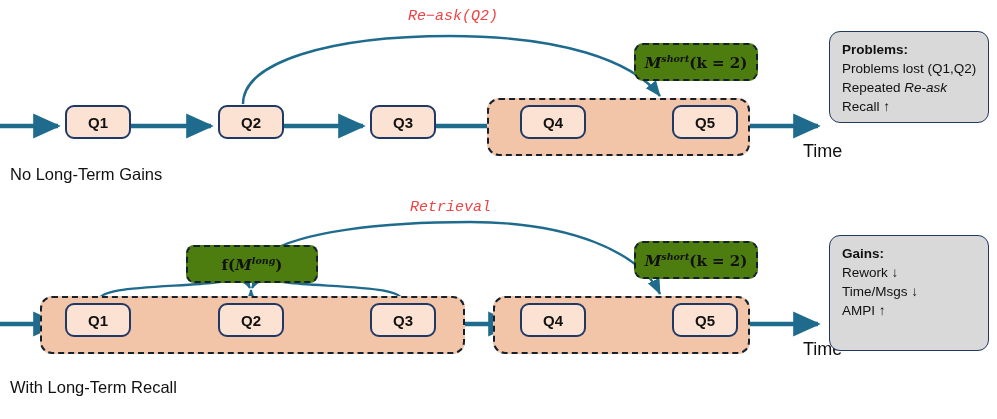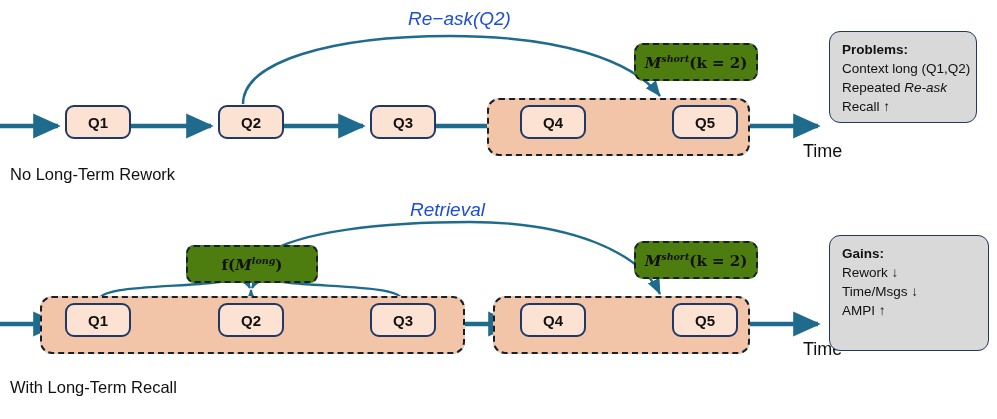--- a/index.html
+++ b/index.html
@@ -114,24 +114,24 @@
     line-height: 1.42;
     white-space: nowrap;
   }
   .panel .pline em {
     font-style: italic;
   }
 
   
   .edge-label {
     position: absolute;
-    font-family: Liberation Sans, sans-serif;
-    font-style: italic;
-    font-size: 19px;
-    color: #1d4ed8;
+    font-family: Liberation Mono, monospace;
+    font-style: italic;
+    font-size: 15px;
+    color: #ef4444;
     white-space: nowrap;
     z-index: 6;
   }
   .axis-label {
     position: absolute;
     font-size: 18px;
     color: #111111;
     white-space: nowrap;
     z-index: 6;
   }
@@ -200,28 +200,28 @@
   <div class="qbox" style="left:672px; top:105px;">Q5</div>
 
   <div class="edge-label" style="left:408px; top:8px;">Re−ask(Q2)</div>
 
   <div class="chip dashed" style="left:634px; top:43px; width:124px; height:38px;">
     <span class="math"><span>M</span><sup>short</sup><span class="paren">(k = 2)</span></span>
   </div>
 
   <div class="axis-label" style="left:803px; top:141px;">Time</div>
 
-  <div class="panel" style="left:829px; top:31px; width:148px; height:92px;">
+  <div class="panel" style="left:829px; top:31px; width:160px; height:92px;">
     <div class="ptitle">Problems:</div>
-    <div class="pline">Context long (Q1,Q2)</div>
+    <div class="pline">Problems lost (Q1,Q2)</div>
     <div class="pline"><span>Repeated </span><em>Re-ask</em></div>
     <div class="pline">Recall ↑</div>
   </div>
 
-  <div class="row-caption" style="left:10px; top:165px;">No Long-Term Rework</div>
+  <div class="row-caption" style="left:10px; top:165px;">No Long-Term Gains</div>
 
   <div class="band dashdot" style="left:40px; top:296px; width:425px; height:58px;"></div>
 
   <div class="band dashed" style="left:493px; top:296px; width:257px; height:58px;"></div>
 
   <div class="qbox" style="left:65px; top:303px;">Q1</div>
   <div class="qbox" style="left:218px; top:303px;">Q2</div>
   <div class="qbox" style="left:370px; top:303px;">Q3</div>
   <div class="qbox" style="left:520px; top:303px;">Q4</div>
   <div class="qbox" style="left:672px; top:303px;">Q5</div>

